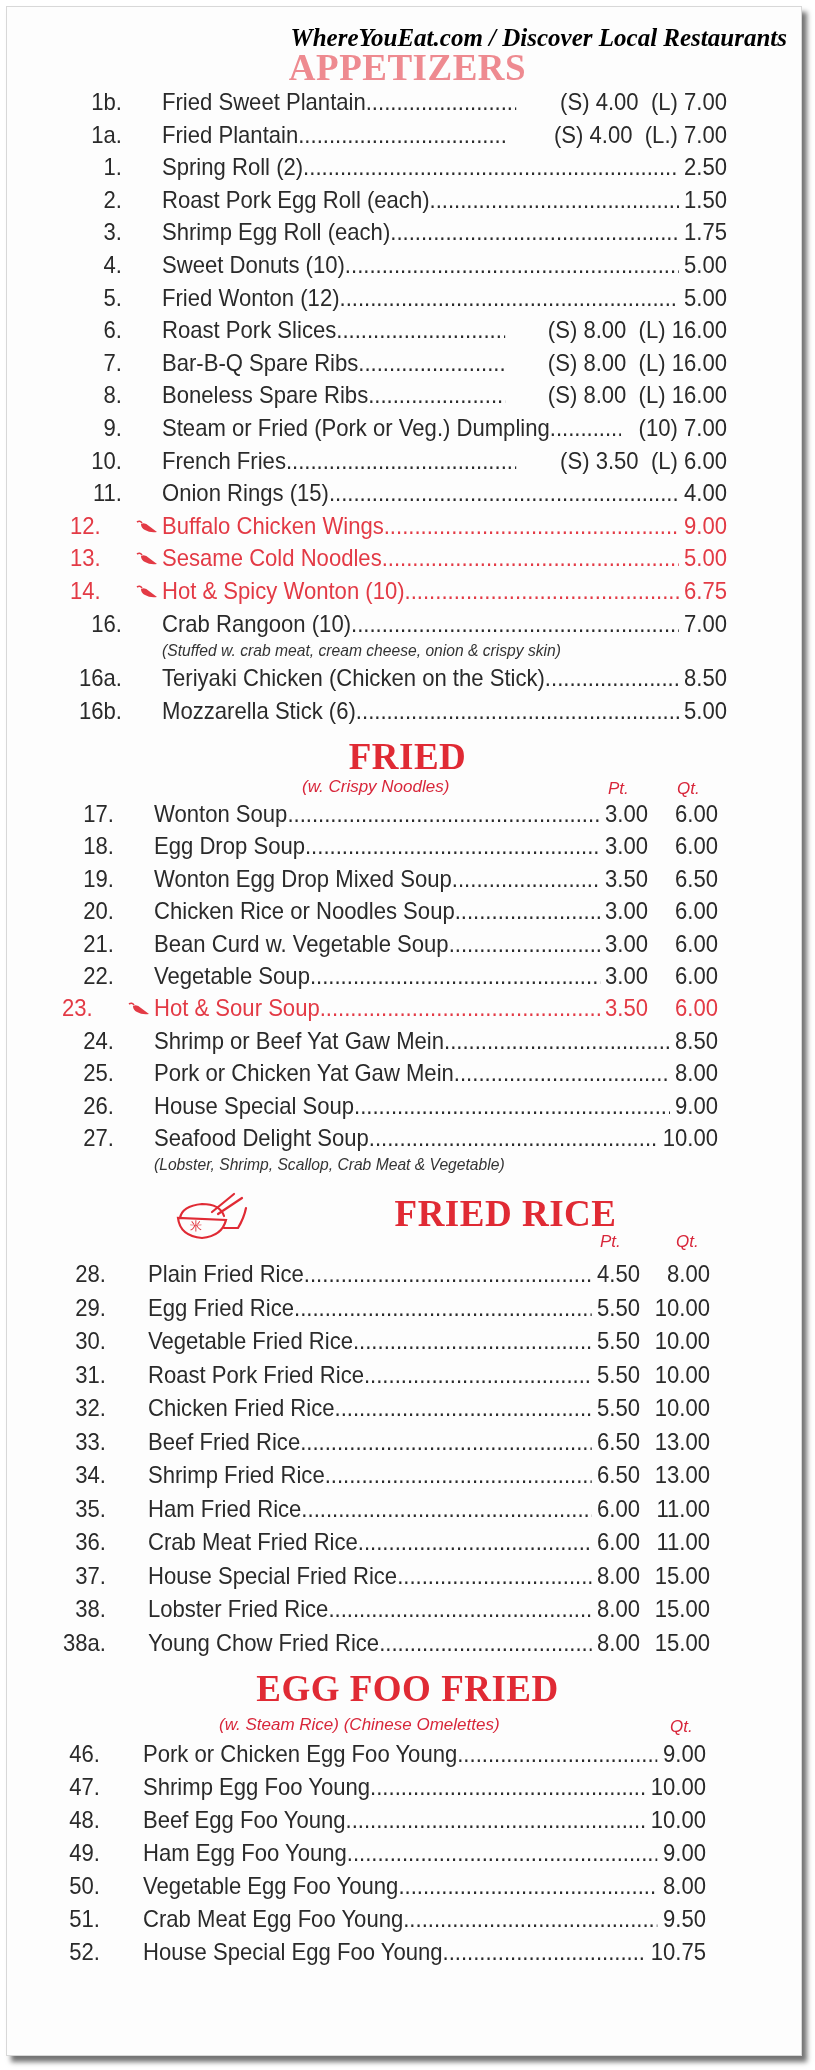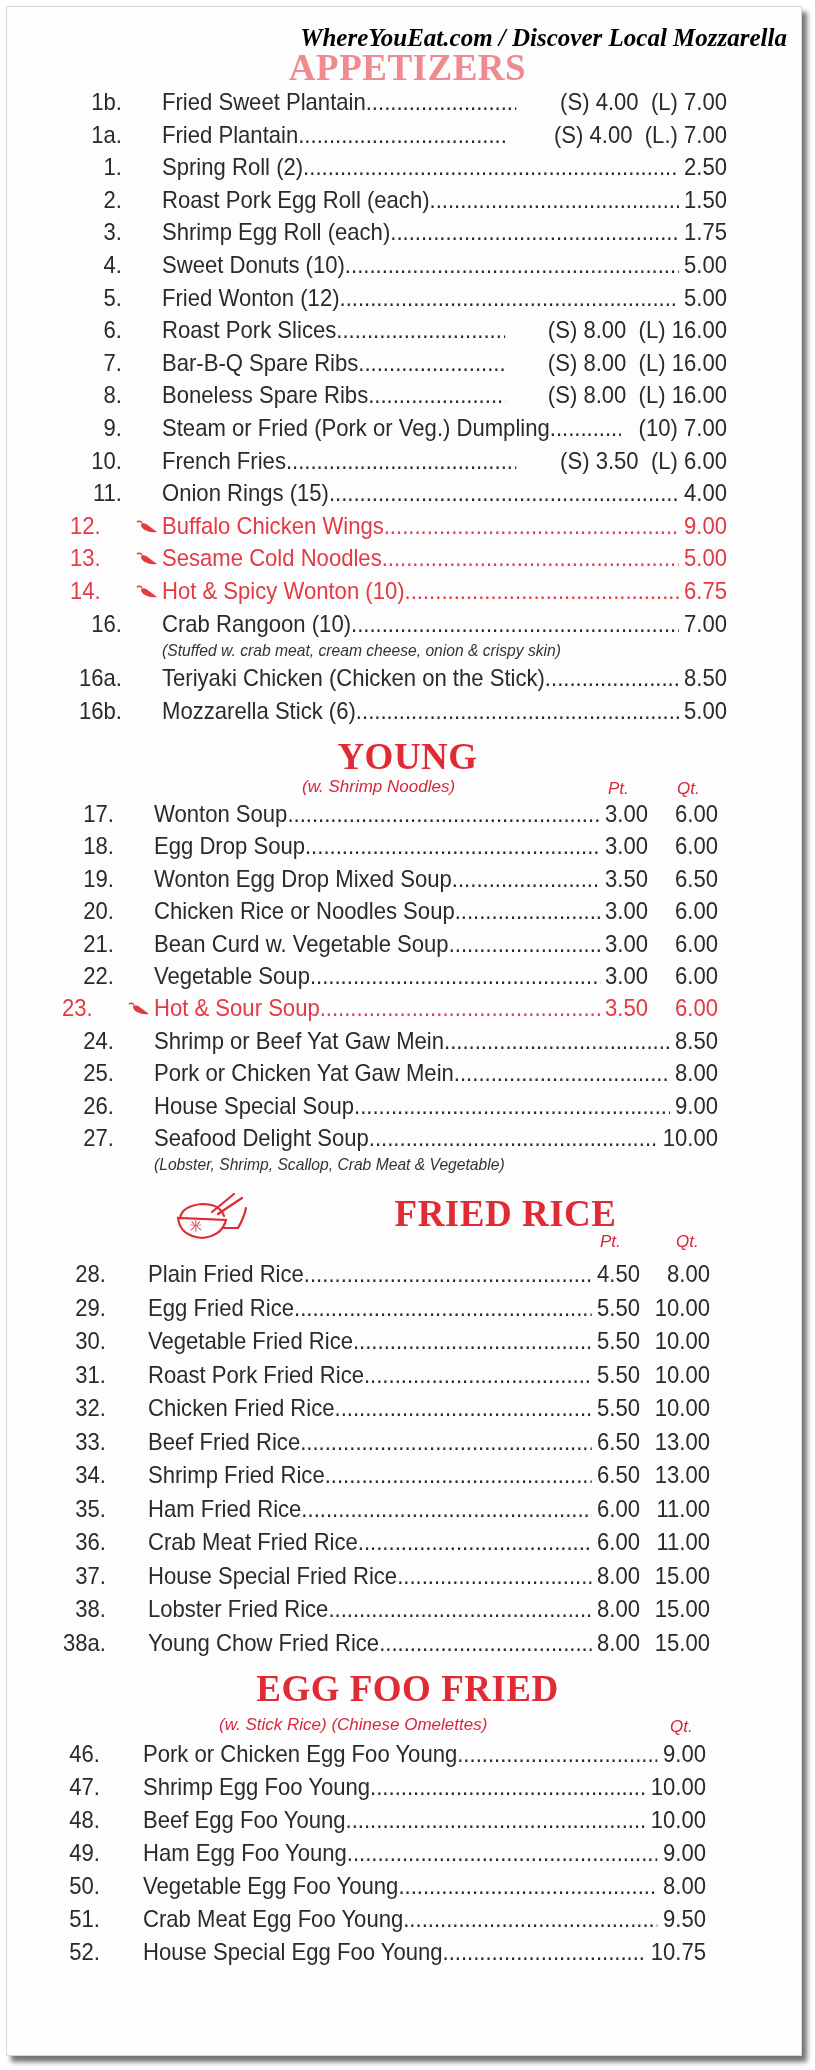--- a/index.html
+++ b/index.html
@@ -45,21 +45,21 @@
     transform: scaleX(0.92); transform-origin: left center; white-space: nowrap;
   }
   .pepper { position: absolute; }
   .bowl { position: absolute; }
 </style>
 </head>
 <body>
 
 <div class="card"></div>
 
-<div class="watermark">WhereYouEat.com / Discover Local Mozzarella</div>
+<div class="watermark">WhereYouEat.com / Discover Local Restaurants</div>
 
 <div class="sec-title faded" style="top:46px;">APPETIZERS</div>
 <div id="appetizers-rows">
     <div class="row" style="left: 70px; top: 88px; width: 714.13px;">
       <span class="num" style="left: 0px; width: 56.5217px;">1b.</span>
       <span class="price" style="right: 0px; white-space: pre;">(S) 4.00  (L) 7.00</span>
       <span class="name" style="left: 100px; width: 385.33px;"><span>Fried Sweet Plantain</span><span class="dots">........................................................................................................................</span></span>
     </div>
     <div class="row" style="left: 70px; top: 120.6px; width: 714.13px;">
       <span class="num" style="left: 0px; width: 56.5217px;">1a.</span>
@@ -146,22 +146,22 @@
       <span class="price" style="right: 0px; white-space: pre;">8.50</span>
       <span class="name" style="left: 100px; width: 561.73px;"><span>Teriyaki Chicken (Chicken on the Stick)</span><span class="dots">........................................................................................................................</span></span>
     </div>
     <div class="row" style="left: 70px; top: 696.8px; width: 714.13px;">
       <span class="num" style="left: 0px; width: 56.5217px;">16b.</span>
       <span class="price" style="right: 0px; white-space: pre;">5.00</span>
       <span class="name" style="left: 100px; width: 561.73px;"><span>Mozzarella Stick (6)</span><span class="dots">........................................................................................................................</span></span>
     </div>
   </div>
 
-<div class="sec-title" style="top:735px;">YOUNG</div>
-<div class="sec-sub" style="left:302px; top:777px;">(w. Shrimp Noodles)</div>
+<div class="sec-title" style="top:735px;">FRIED</div>
+<div class="sec-sub" style="left:302px; top:777px;">(w. Crispy Noodles)</div>
 <div class="colhead" style="left:608px; top:779px;">Pt.</div>
 <div class="colhead" style="left:677px; top:779px;">Qt.</div>
 <div id="soup-rows">
     <div class="row" style="left: 62px; top: 800px; width: 713.043px;">
       <span class="num" style="left: 0px; width: 56.5217px;">17.</span>
       <span class="price" style="right: 76.087px;">3.00</span>
       <span class="price" style="right: 0px;">6.00</span>
       <span class="name" style="left: 100px; width: 484.957px;"><span>Wonton Soup</span><span class="dots">........................................................................................................................</span></span>
     </div>
     <div class="row" style="left: 62px; top: 832.4px; width: 713.043px;">
@@ -304,21 +304,21 @@
     </div>
     <div class="row" style="left: 48px; top: 1628.5px; width: 719.565px;">
       <span class="num" style="left: 0px; width: 63.0435px;">38a.</span>
       <span class="price" style="right: 76.087px;">8.00</span>
       <span class="price" style="right: 0px;">15.00</span>
       <span class="name" style="left: 108.696px; width: 482.783px;"><span>Young Chow Fried Rice</span><span class="dots">........................................................................................................................</span></span>
     </div>
   </div>
 
 <div class="sec-title" style="top:1667px;">EGG FOO FRIED</div>
-<div class="sec-sub" style="left:219px; top:1715px;">(w. Stick Rice) (Chinese Omelettes)</div>
+<div class="sec-sub" style="left:219px; top:1715px;">(w. Steam Rice) (Chinese Omelettes)</div>
 <div class="colhead" style="left:670px; top:1717px;">Qt.</div>
 <div id="efy-rows">
     <div class="row" style="left: 52px; top: 1740px; width: 710.87px;">
       <span class="num" style="left: 0px; width: 52.1739px;">46.</span>
       <span class="price" style="right: 0px; white-space: pre;">9.00</span>
       <span class="name" style="left: 98.913px; width: 559.557px;"><span>Pork or Chicken Egg Foo Young</span><span class="dots">........................................................................................................................</span></span>
     </div>
     <div class="row" style="left: 52px; top: 1773px; width: 710.87px;">
       <span class="num" style="left: 0px; width: 52.1739px;">47.</span>
       <span class="price" style="right: 0px; white-space: pre;">10.00</span>

